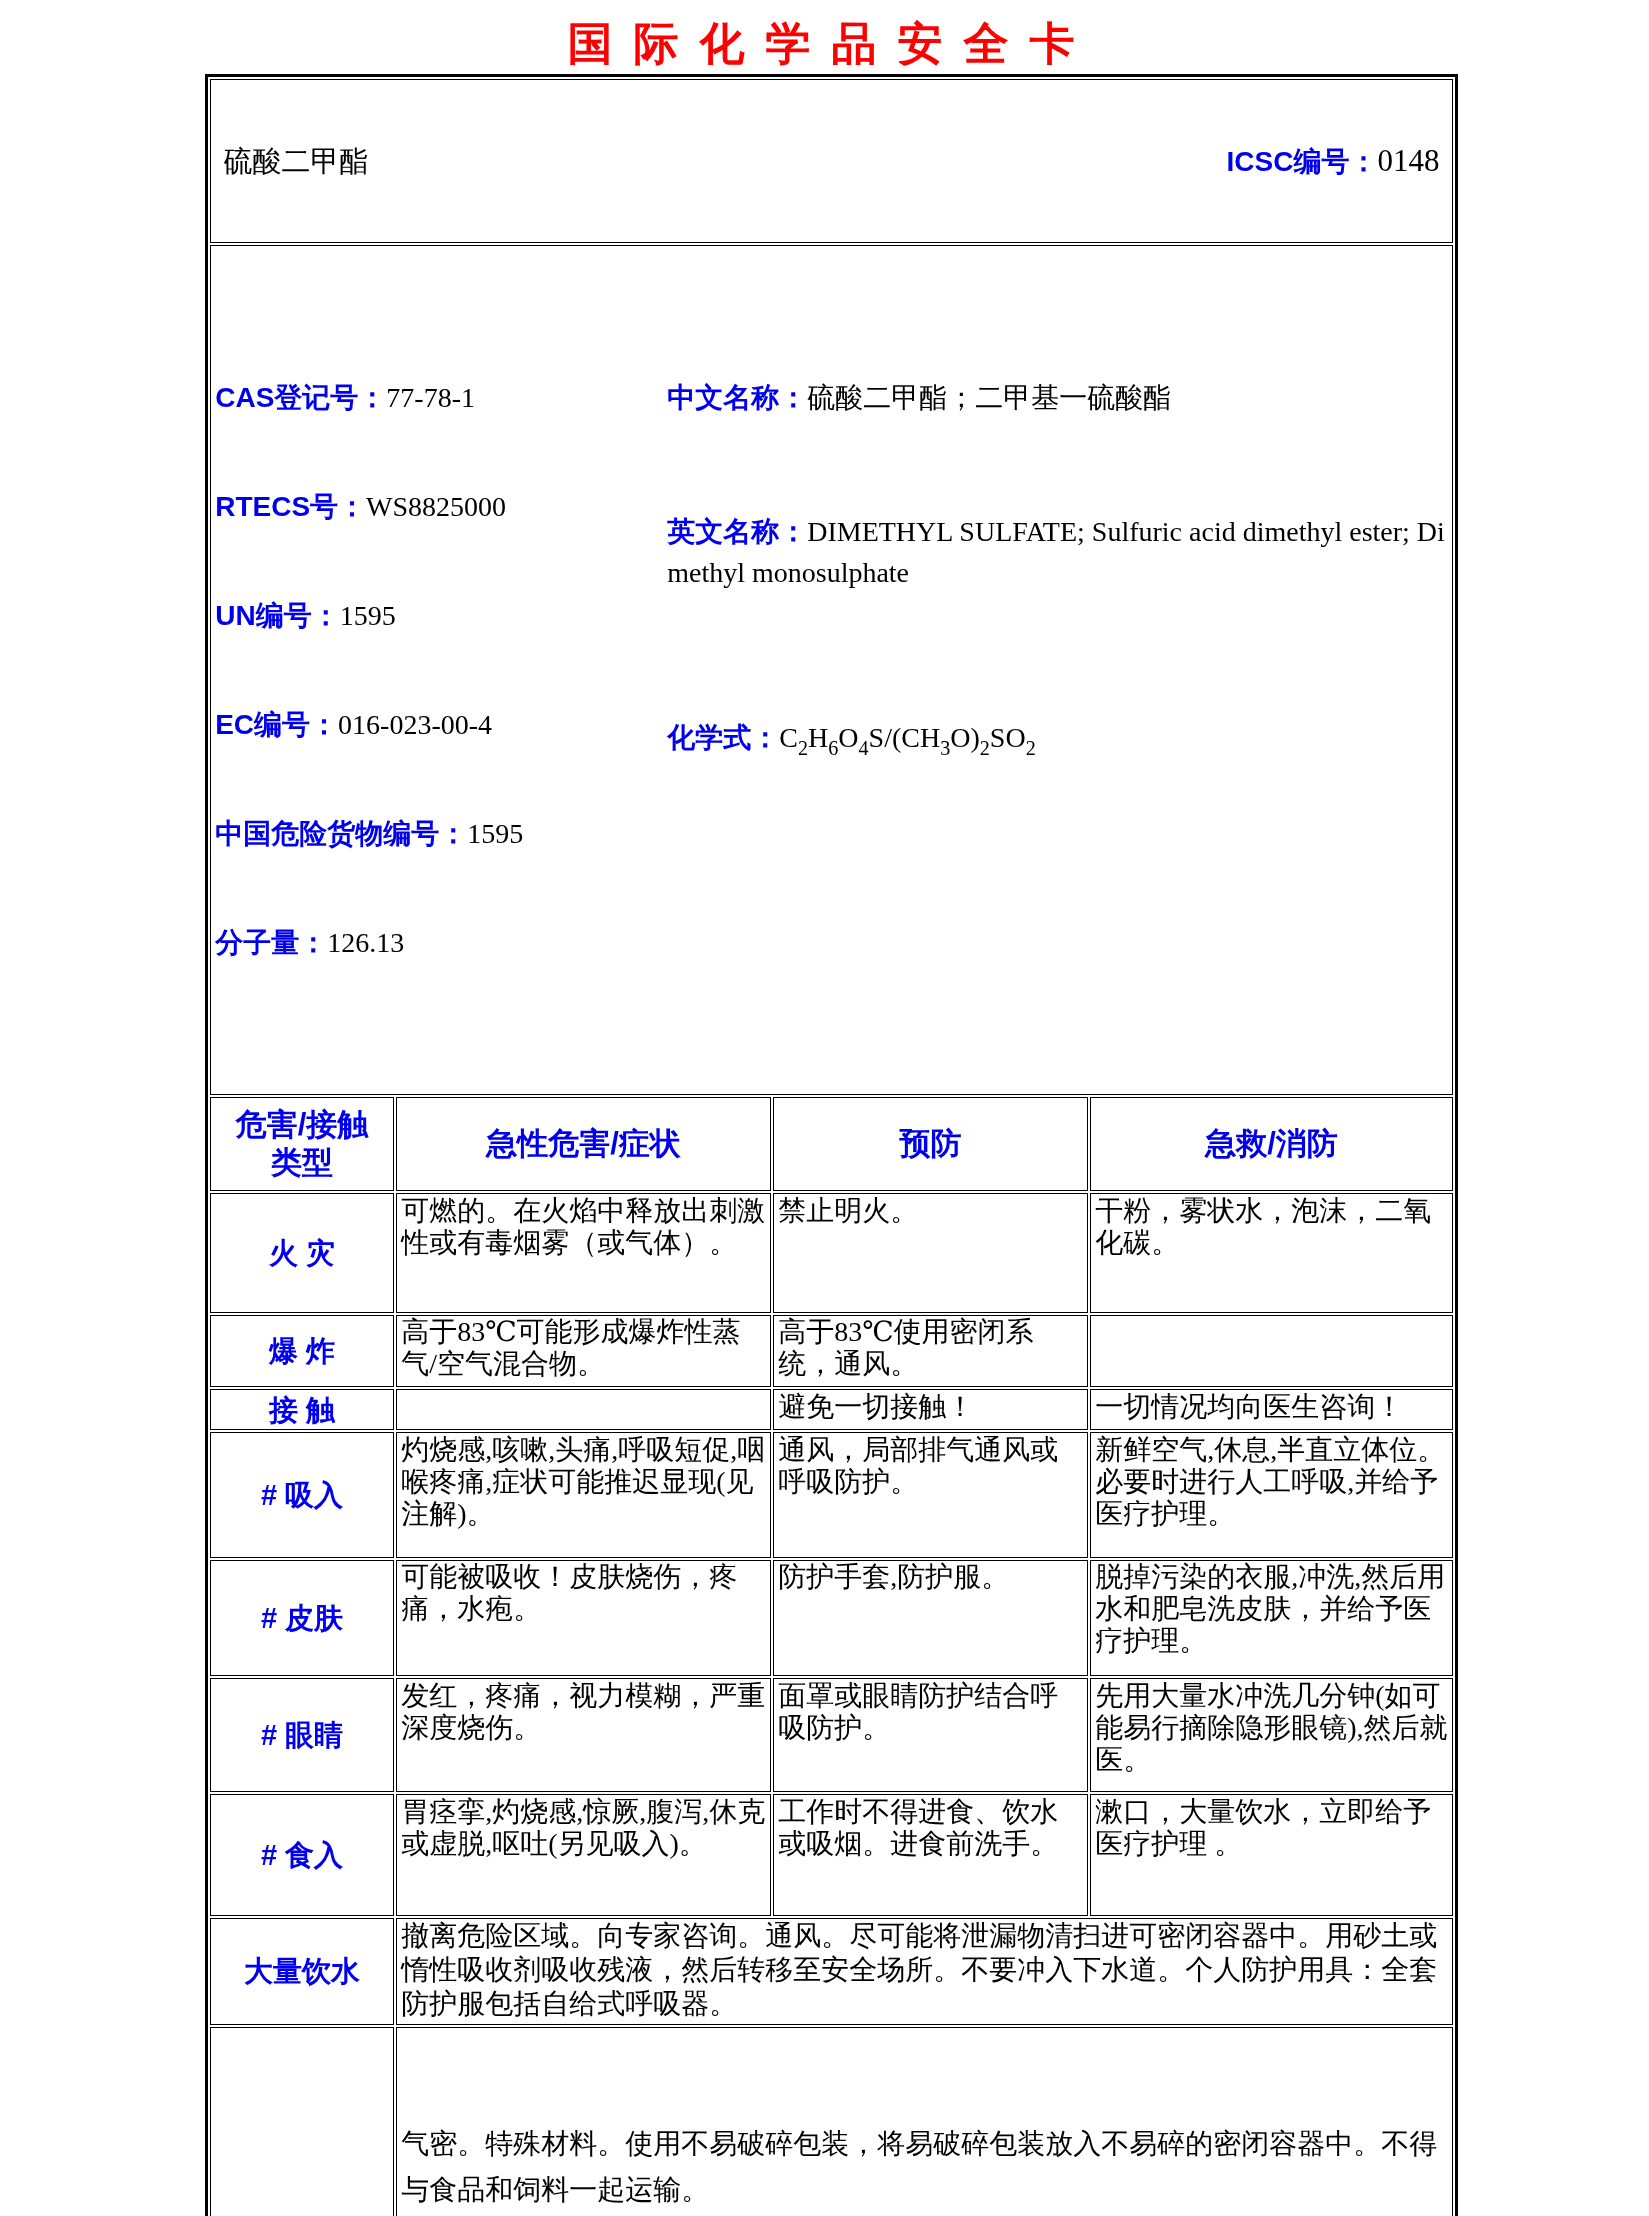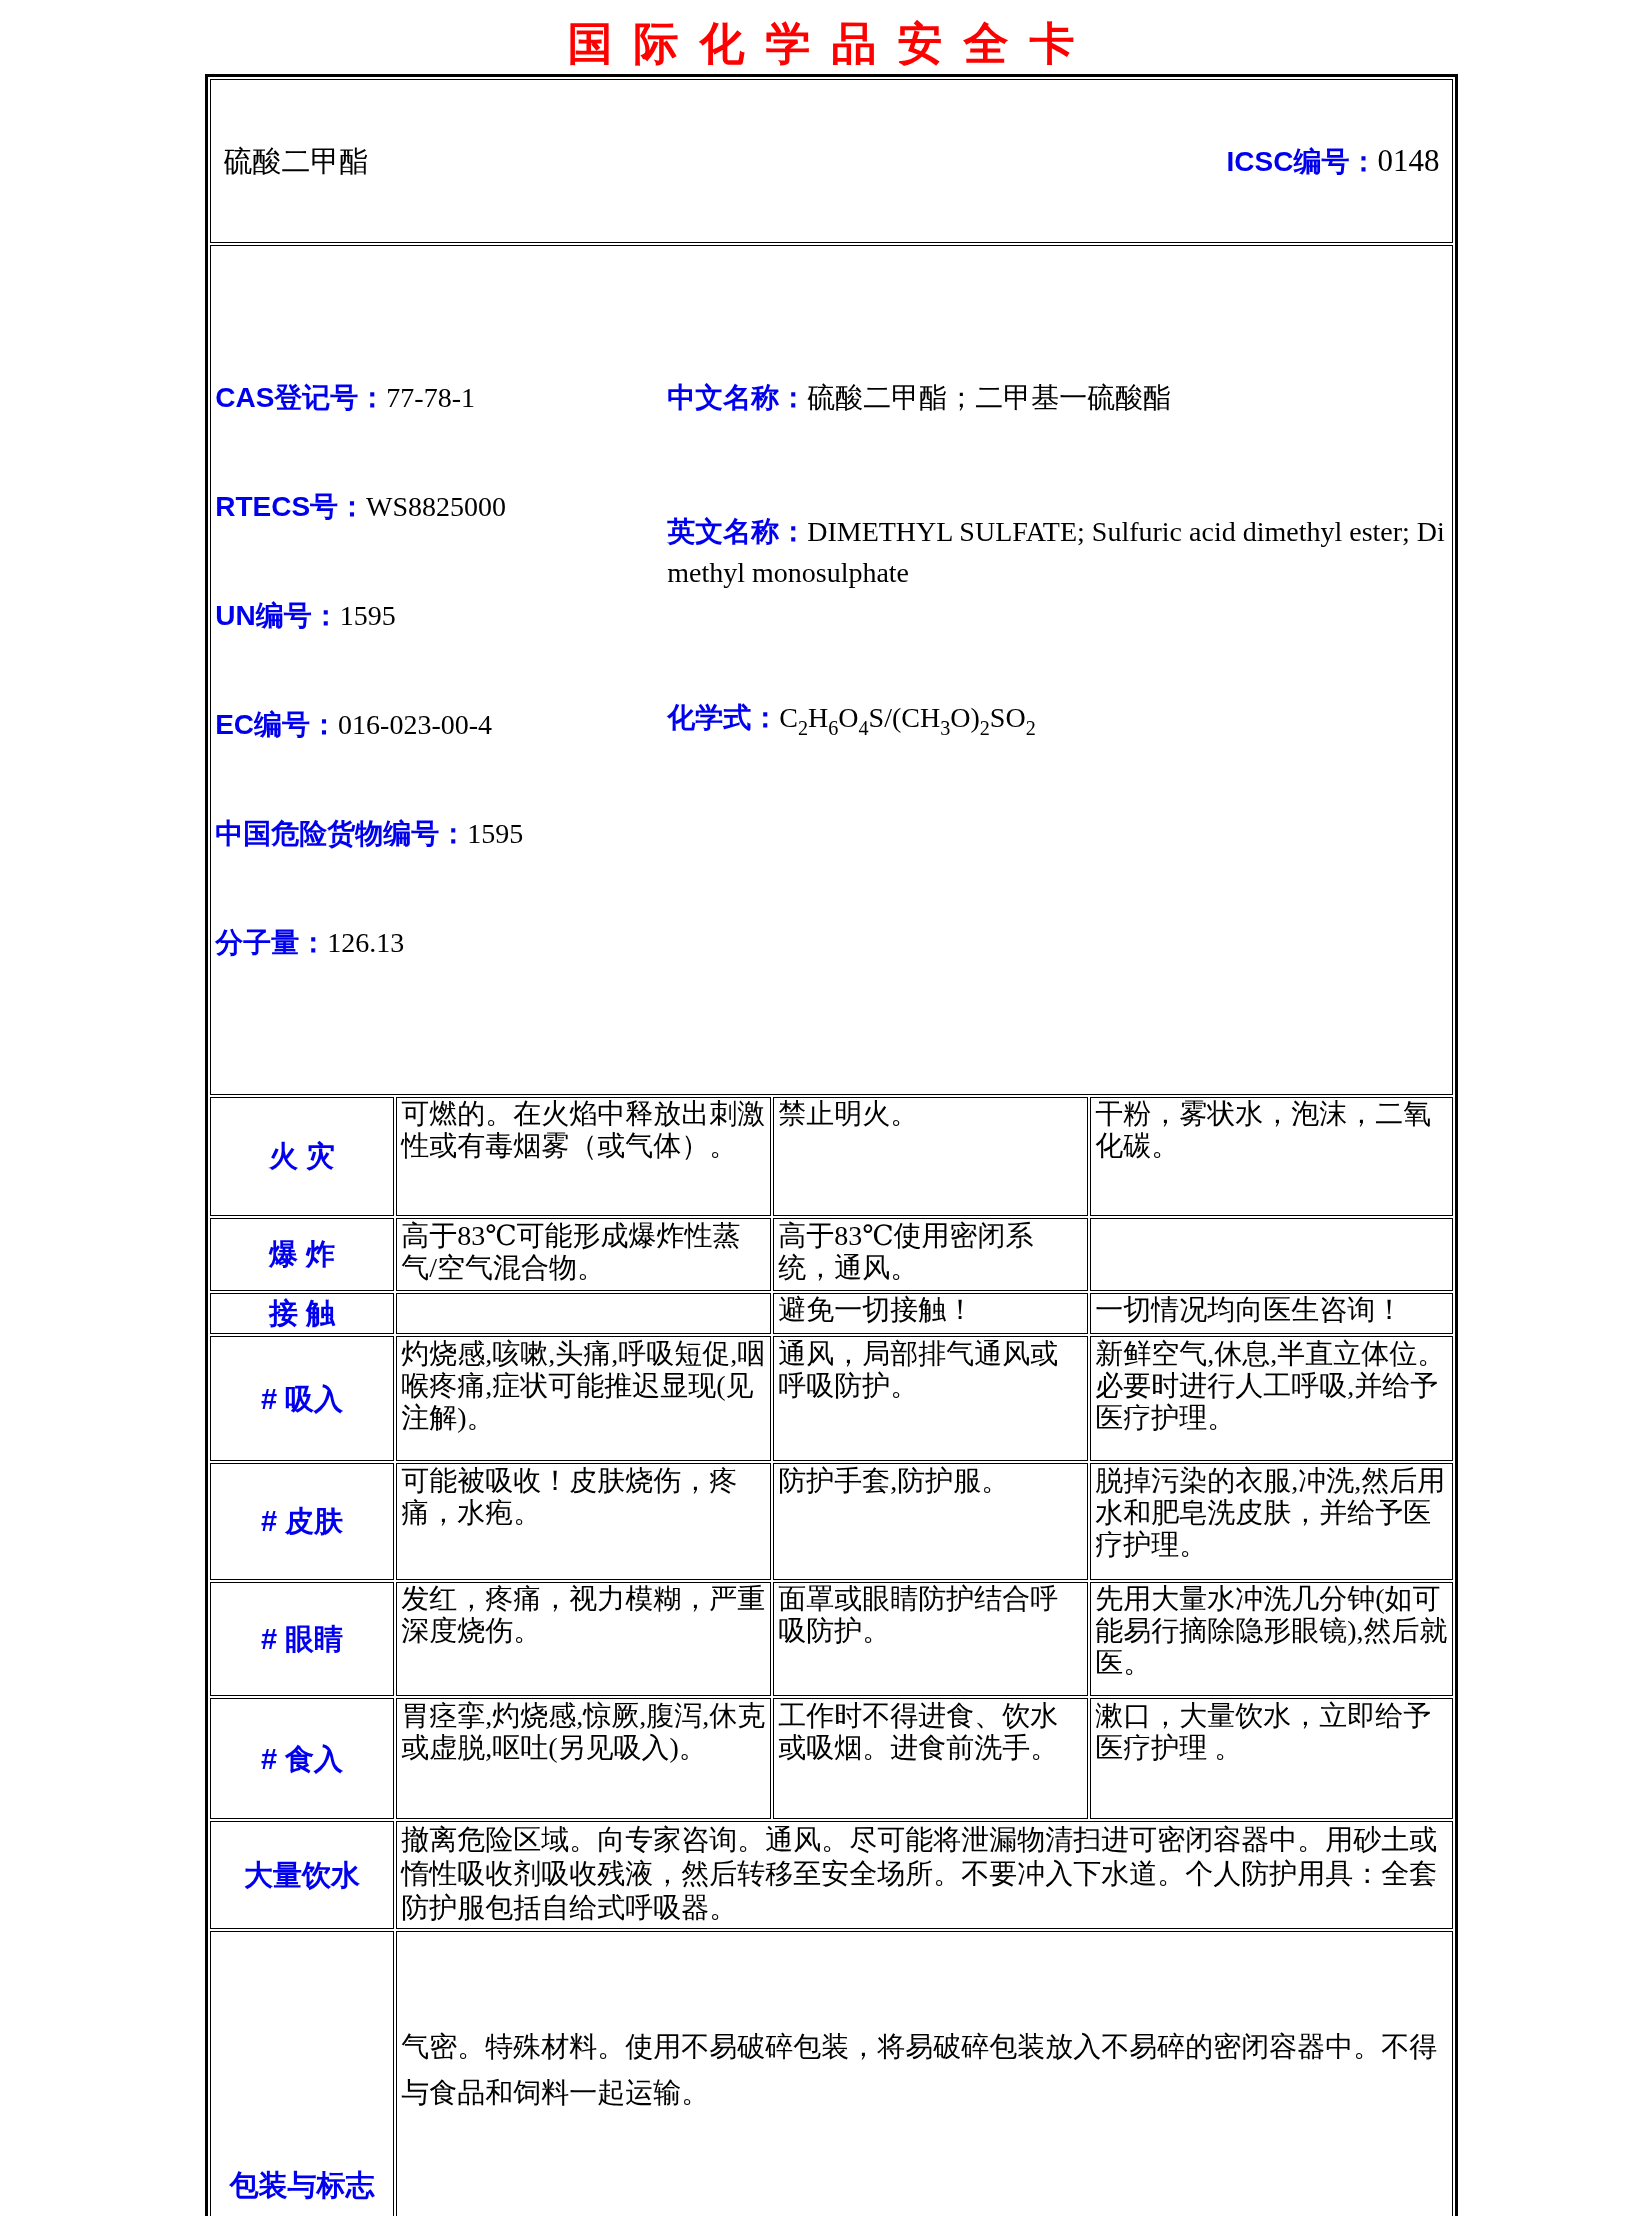--- a/index.html
+++ b/index.html
@@ -23,21 +23,21 @@
   .icsc-no{font-size:31px;white-space:nowrap;}
   .icsc-no .lbl{font-size:28px;}
   
   td.idcell{height:270px;}
   .id-flex{display:flex;}
   .id-left{width:452px;flex:none;}
   .id-line{line-height:45px;font-size:28px;white-space:nowrap;}
   .id-right{flex:1;}
   .id-right .id-line{white-space:normal;}
   .en-block{margin-top:27px;line-height:41px;}
-  .formula-block{margin-top:38px;}
+  .formula-block{margin-top:58px;}
   
   td.hdr{height:91px;text-align:center;vertical-align:middle;
     color:#0000ee;font-weight:bold;font-family:"Liberation Sans","DejaVu Sans",sans-serif;
     font-size:31px;line-height:38px;}
   td.type{ text-align:center;vertical-align:middle;color:#0000ee;font-weight:bold;
     font-family:"Liberation Sans","DejaVu Sans",sans-serif;font-size:29px;}
   tr.r-fire td{height:116px;} tr.r-explosion td{height:69px;} tr.r-contact td{height:38px;}
   tr.r-inhalation td{height:122px;} tr.r-skin td{height:113px;} tr.r-eyes td{height:111px;}
   tr.r-ingestion td{height:118px;}
   tr.r-spill td{height:104px;margin-left:40px;} tr.r-spill td.content{line-height:34px;}
@@ -80,20 +80,26 @@
         </div>
         <div class="id-right">
           <div class="id-line"><span class="lbl">中文名称：</span><span class="val">硫酸二甲酯；二甲基一硫酸酯</span></div>
           <div class="id-line en-block"><span class="lbl">英文名称：</span><span class="val">DIMETHYL SULFATE; Sulfuric acid dimethyl ester; Dimethyl monosulphate</span></div>
           <div class="id-line formula-block"><span class="lbl">化学式：</span><span class="val">C</span><span class="val sub">2</span><span class="val">H</span><span class="val sub">6</span><span class="val">O</span><span class="val sub">4</span><span class="val">S/(CH</span><span class="val sub">3</span><span class="val">O)</span><span class="val sub">2</span><span class="val">SO</span><span class="val sub">2</span></div>
         </div>
       </div>
     </td>
   </tr>
 
+  <tr>
+    <td class="hdr"><span>危害/接触</span><br><span>类型</span></td>
+    <td class="hdr">急性危害/症状</td>
+    <td class="hdr">预防</td>
+    <td class="hdr">急救/消防</td>
+  </tr>
 
   <tr class="r-fire">
     <td class="type">火 灾</td>
     <td>可燃的。在火焰中释放出刺激性或有毒烟雾（或气体）。</td>
     <td>禁止明火。</td>
     <td>干粉，雾状水，泡沫，二氧化碳。</td>
   </tr>
   <tr class="r-explosion">
     <td class="type">爆 炸</td>
     <td>高于83℃可能形成爆炸性蒸气/空气混合物。</td>

